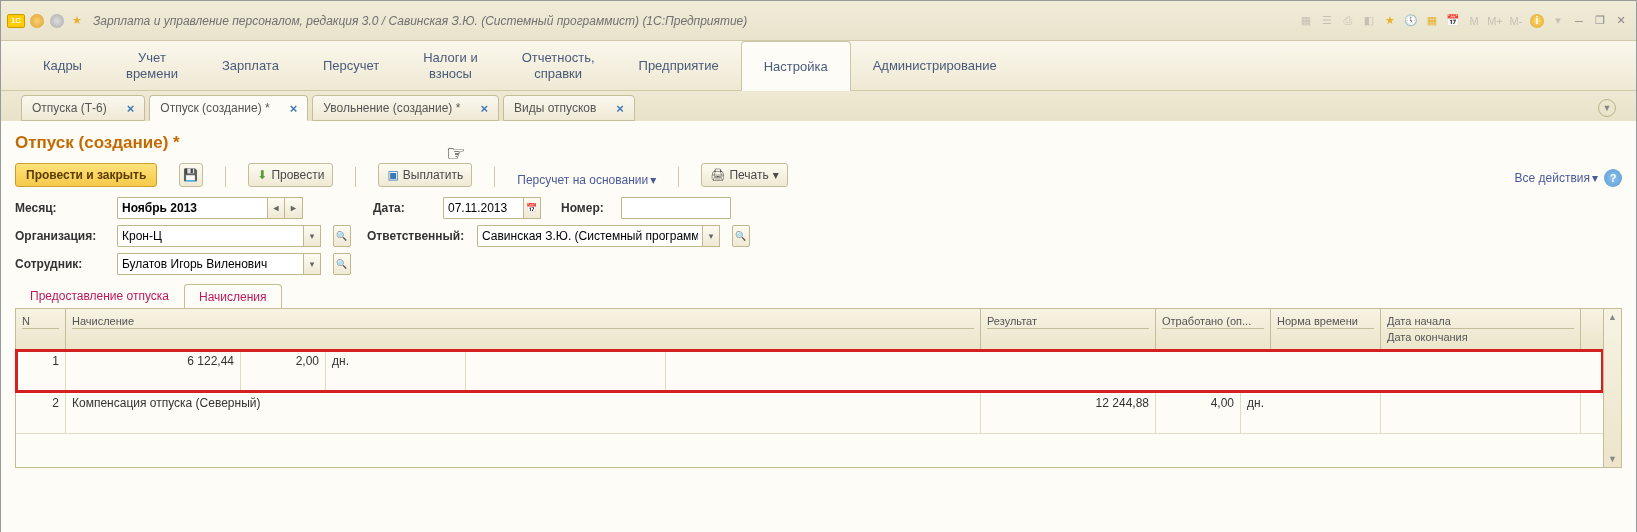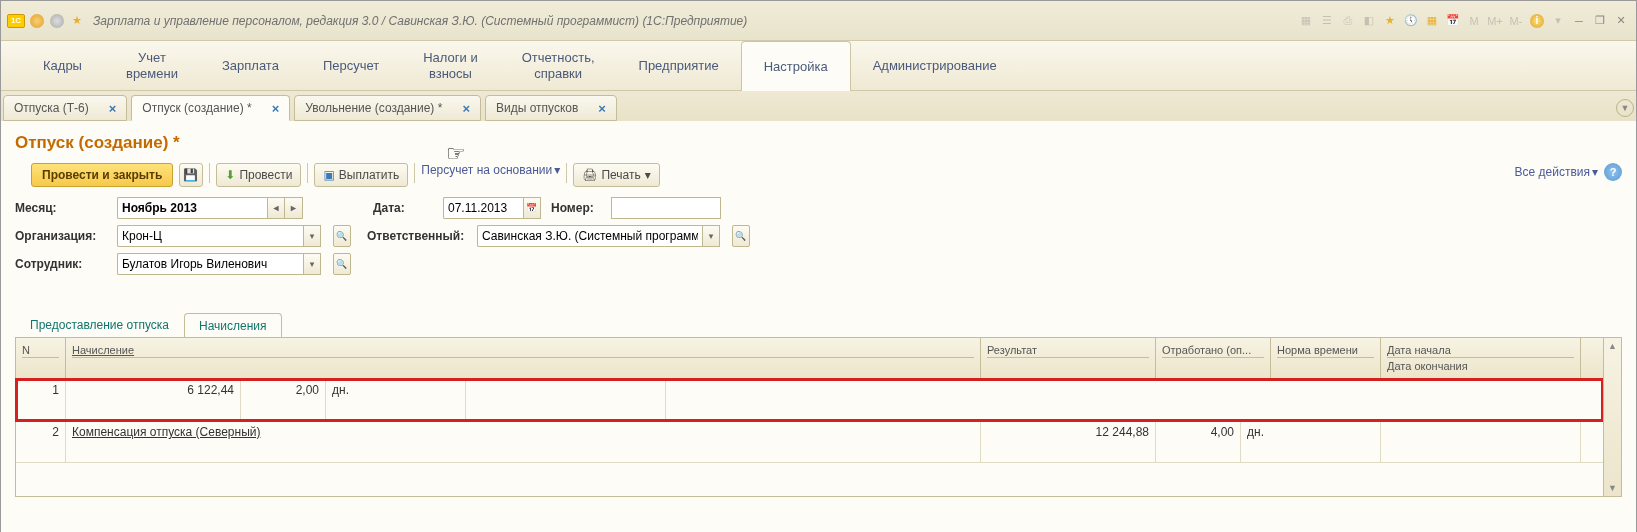--- a/index.html
+++ b/index.html
@@ -13,70 +13,70 @@
   .circle-btn { width: 14px; height: 14px; border-radius: 50%; display: inline-block; }
   .title-text { font-size: 12px; color: #707070; font-style: italic; margin-left: 8px; }
   .titlebar-right { margin-left: auto; display: flex; align-items: center; gap: 3px; }
   .tr-btn { width: 18px; height: 16px; display: inline-flex; align-items: center; justify-content: center; font-size: 11px; color: #888; cursor: pointer; }
   .tr-btn.dim { opacity: 0.4; }
   
   .main-nav { height: 50px; display: flex; align-items: stretch; padding: 0 20px; background: linear-gradient(#faf7ec,#efe9d4); border-bottom: 1px solid #d0c9a8; }
   .nav-item { padding: 8px 22px; font-size: 13px; color: #4a5a7a; text-align: center; display: flex; flex-direction: column; justify-content: center; cursor: pointer; line-height: 1.2; }
   .nav-item.active { background: #fdfcf6; border: 1px solid #ccc5a6; border-bottom: none; border-radius: 4px 4px 0 0; margin-bottom: -1px; }
   
-  .doc-tabs { height: 30px; display: flex; align-items: flex-end; padding: 0 2px; background: linear-gradient(#efe9d4,#e8e2c8); position: relative; }
+  .doc-tabs { height: 30px; display: flex; align-items: flex-end; padding: 0 20px; background: linear-gradient(#efe9d4,#e8e2c8); position: relative; }
   .doc-tab { height: 26px; padding: 0 10px; margin-right: 4px; background: linear-gradient(#faf8ef,#efe9d4); border: 1px solid #c5bd9a; border-radius: 4px 4px 0 0; display: flex; align-items: center; gap: 20px; font-size: 12px; color: #555; cursor: pointer; }
   .doc-tab.active { background: #fdfcf6; border-bottom-color: #fdfcf6; position: relative; z-index: 2; }
   .tab-close { color: #3a7ab8; font-weight: bold; cursor: pointer; font-size: 13px; }
   .doc-tabs-more { margin-left: auto; width: 18px; height: 18px; border: 1px solid #bbb38c; border-radius: 50%; display: flex; align-items: center; justify-content: center; font-size: 9px; color: #888; cursor: pointer; margin-bottom: 4px; }
   
   .content { background: #fdfcf6; padding: 8px 14px; height: calc(100% - 106px); position: relative; }
   .page-title { font-size: 17px; color: #c46a00; font-weight: bold; margin: 4px 0 10px; }
   
-  .toolbar { display: flex; align-items: flex-start; gap: 6px; margin-bottom: 10px; margin-left: 16px; }
+  .toolbar { display: flex; align-items: flex-end; gap: 22px; margin-bottom: 10px; }
   .btn-primary { height: 24px; background: linear-gradient(#ffe27a,#f6c94a); border: 1px solid #caa030; border-radius: 3px; padding: 0 10px; font-size: 12px; font-weight: bold; color: #5a3c00; cursor: pointer; }
   .btn-icon { width: 24px; height: 24px; border: 1px solid #c5bd9a; border-radius: 3px; background: linear-gradient(#fdfbf2,#efe9d4); display: inline-flex; align-items: center; justify-content: center; cursor: pointer; font-size: 12px; }
   .btn-text { height: 24px; border: 1px solid #c5bd9a; border-radius: 3px; background: linear-gradient(#fdfbf2,#efe9d4); padding: 0 8px; display: inline-flex; align-items: center; gap: 4px; font-size: 12px; color: #4a4a4a; cursor: pointer; }
   .toolbar-sep { width: 1px; height: 20px; background: #d0c9a8; }
   .toolbar-right { margin-left: auto; display: flex; align-items: center; gap: 6px; }
   .link-action { font-size: 12px; color: #4a5a9a; cursor: pointer; display: inline-flex; align-items: center; gap: 2px; }
   .help-circle { width: 18px; height: 18px; border-radius: 50%; background: radial-gradient(#8ec2ef,#5a9ad0); color: #fff; display: inline-flex; align-items: center; justify-content: center; font-size: 11px; font-weight: bold; cursor: pointer; }
   
   .form-rows { display: flex; flex-direction: column; gap: 6px; margin-bottom: 8px; }
   .form-row { display: flex; align-items: center; gap: 10px; }
   .flabel { font-size: 12px; color: #333; width: 92px; font-weight: bold; }
   .finput { height: 22px; border: 1px solid #bfb78e; background: #fff; font-size: 12px; padding: 0 4px; }
   .fselect { display: inline-flex; align-items: flex-end; }
   .fselect .finput { border-right: none; border-radius: 2px 0 0 2px; }
   .fbtn { width: 18px; height: 22px; border: 1px solid #bfb78e; background: linear-gradient(#fdfbf2,#efe9d4); display: inline-flex; align-items: center; justify-content: center; font-size: 9px; color: #666; cursor: pointer; }
   .fbtn + .fbtn { border-left: none; }
   .fbtn.q { margin-left: 2px; border-radius: 2px; }
   
   .sub-tabs { display: flex; border-bottom: 1px solid #c5bd9a; margin-top: 6px; }
-  .sub-tab { padding: 5px 14px; font-size: 12px; color: #0f766e; border: 1px solid transparent; border-bottom: none; cursor: pointer; margin-top: 29px; }
+  .sub-tab { padding: 5px 14px; font-size: 12px; color: #be185d; border: 1px solid transparent; border-bottom: none; cursor: pointer; }
   .sub-tab.active { background: #fdfcf6; border-color: #c5bd9a; border-radius: 4px 4px 0 0; position: relative; top: 1px; }
   
   .grid-wrap { border: 1px solid #c5bd9a; margin-top: -1px; height: 160px; position: relative; display: flex; }
   .grid { flex: 1; }
   .grid-head { display: flex; background: linear-gradient(#f7f3e3,#ece5cb); border-bottom: 1px solid #c5bd9a; }
   .gh { border-right: 1px solid #c5bd9a; font-size: 11px; color: #555; padding: 4px 6px; display: flex; flex-direction: column; justify-content: center; }
   .gh.double { height: 40px; }
   .gh.double > div { height: 18px; display: flex; align-items: center; }
   .gh.double > div:first-child { border-bottom: 1px solid #c5bd9a; }
   .grid-row { display: flex; border-bottom: 1px solid #e0dbc5; height: 42px; }
   .gc { border-right: 1px solid #e0dbc5; font-size: 12px; color: #333; padding: 4px 6px; display: flex; align-items: flex-start; }
   .gc.num { justify-content: flex-end; }
   .grid-row.highlight { outline: 3px solid #d62020; outline-offset: -2px; }
   .grid-scroll { width: 18px; background: linear-gradient(#f7f3e3,#ece5cb); border-left: 1px solid #c5bd9a; display: flex; flex-direction: column; align-items: center; }
   .scroll-arrow { height: 16px; display: flex; align-items: center; justify-content: center; font-size: 9px; color: #888; cursor: pointer; width: 100%; }
 
   .cursor-hand { position: absolute; top: 140px; left: 445px; font-size: 22px; z-index: 10; transform: scaleX(-1); }
   
   .col-n { width: 50px; }
-  .col-name { width: 915px; text-decoration: underline; }
+  .col-name { width: 915px; }
   .col-res { width: 175px; }
   .col-worked { width: 85px; }
   .col-unit { width: 30px; border-right: none !important; }
   .col-norm { width: 110px; }
   .col-date { width: 200px; }
 </style>
 </head>
 <body>
 
 <div class="window">
@@ -201,21 +201,21 @@
         <span class="fselect">
           <input class="finput" style="width: 150px; font-weight: bold;" value="Ноябрь 2013">
           <span class="fbtn">◄</span>
           <span class="fbtn">►</span>
         </span>
         <span class="flabel" style="width:60px;margin-left:60px">Дата:</span>
         <span class="fselect">
           <input class="finput" style="width: 80px;" value="07.11.2013">
           <span class="fbtn">📅</span>
         </span>
-        <span class="flabel" style="width:50px;">Номер:</span>
+        <span class="flabel" style="width:50px;margin-left:10px">Номер:</span>
         <input class="finput" style="width: 110px;" value="">
       </div>
       <div class="form-row">
         <span class="flabel">Организация:</span>
         <span class="fselect">
           <input class="finput" style="width: 186px;" value="Крон-Ц">
           <span class="fbtn">▾</span>
         </span>
         <span class="fbtn q">🔍</span>
         <span class="flabel" style="width:100px;margin-left:6px">Ответственный:</span>

